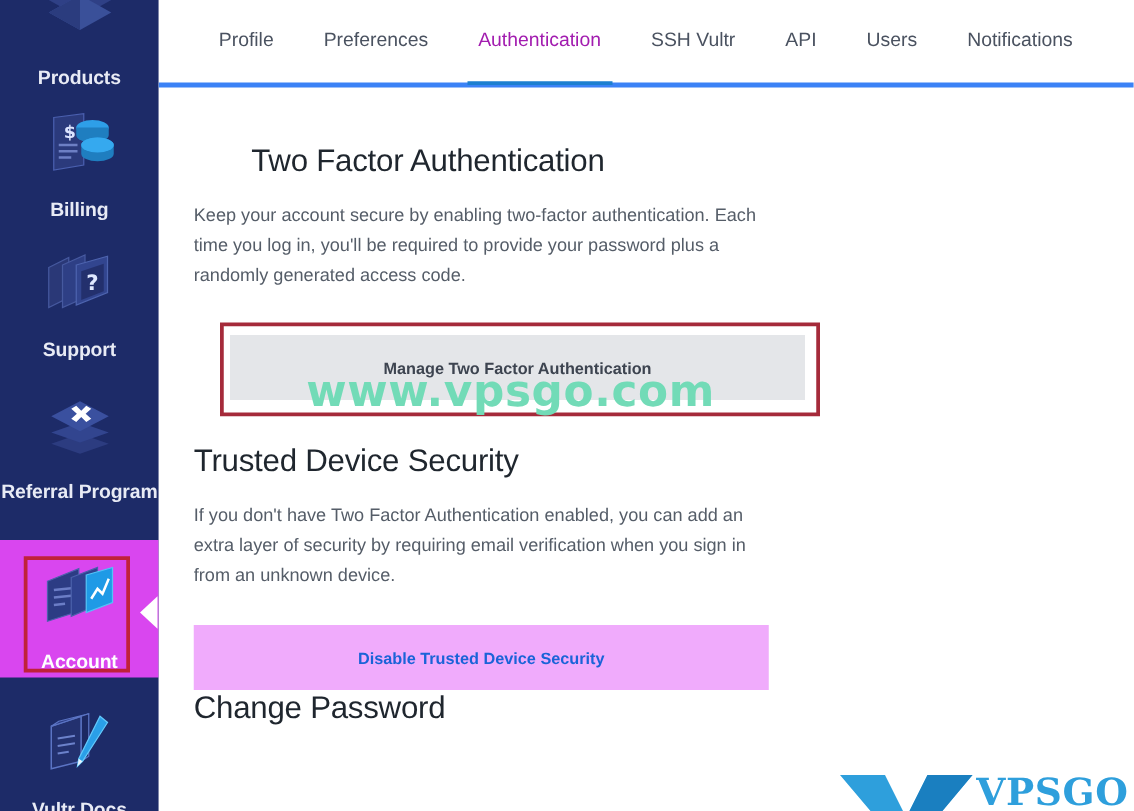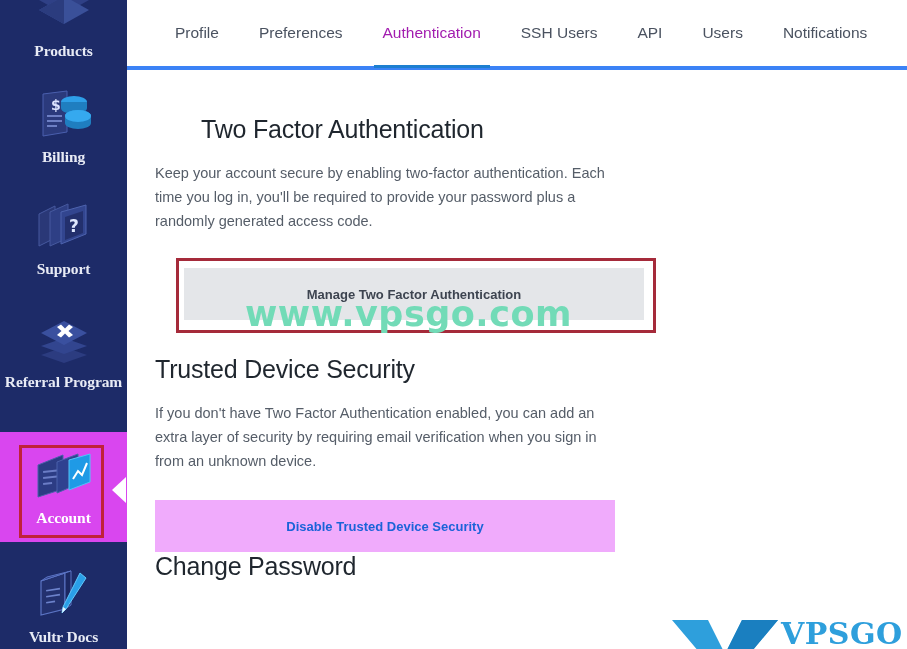--- a/index.html
+++ b/index.html
@@ -24,28 +24,27 @@
     display: flex; flex-direction: column;
     align-items: center; justify-content: flex-start;
     padding-top: 10px;
     cursor: pointer;
   }
   .nav-item .ico {
     width: 62px; height: 54px;
     display: flex; align-items: center; justify-content: center;
   }
   .nav-item .lbl {
-    margin-top: 5px;
+    margin-top: 17px;
     color: #e8ebf5;
     font-size: 15.5px;
     font-weight: bold;
     text-align: right;
     line-height: 19px;
     letter-spacing: -0.1px;
-    font-family: Liberation Serif, serif;
   }
   .nav-item.active {
     background: #d946ef;
   }
   .nav-item.active .lbl { color: #ffffff; }
 
   
   #account-highlight {
     position: absolute;
     left: 19px; top: 445px;
@@ -259,21 +258,21 @@
       <div class="tab">
         <span>Profile</span>
       </div>
       <div class="tab">
         <span>Preferences</span>
       </div>
       <div class="tab active">
         <span>Authentication</span>
       </div>
       <div class="tab">
-        <span>SSH Users</span>
+        <span>SSH Vultr</span>
       </div>
       <div class="tab">
         <span>API</span>
       </div>
       <div class="tab">
         <span>Users</span>
       </div>
       <div class="tab">
         <span>Notifications</span>
       </div>

